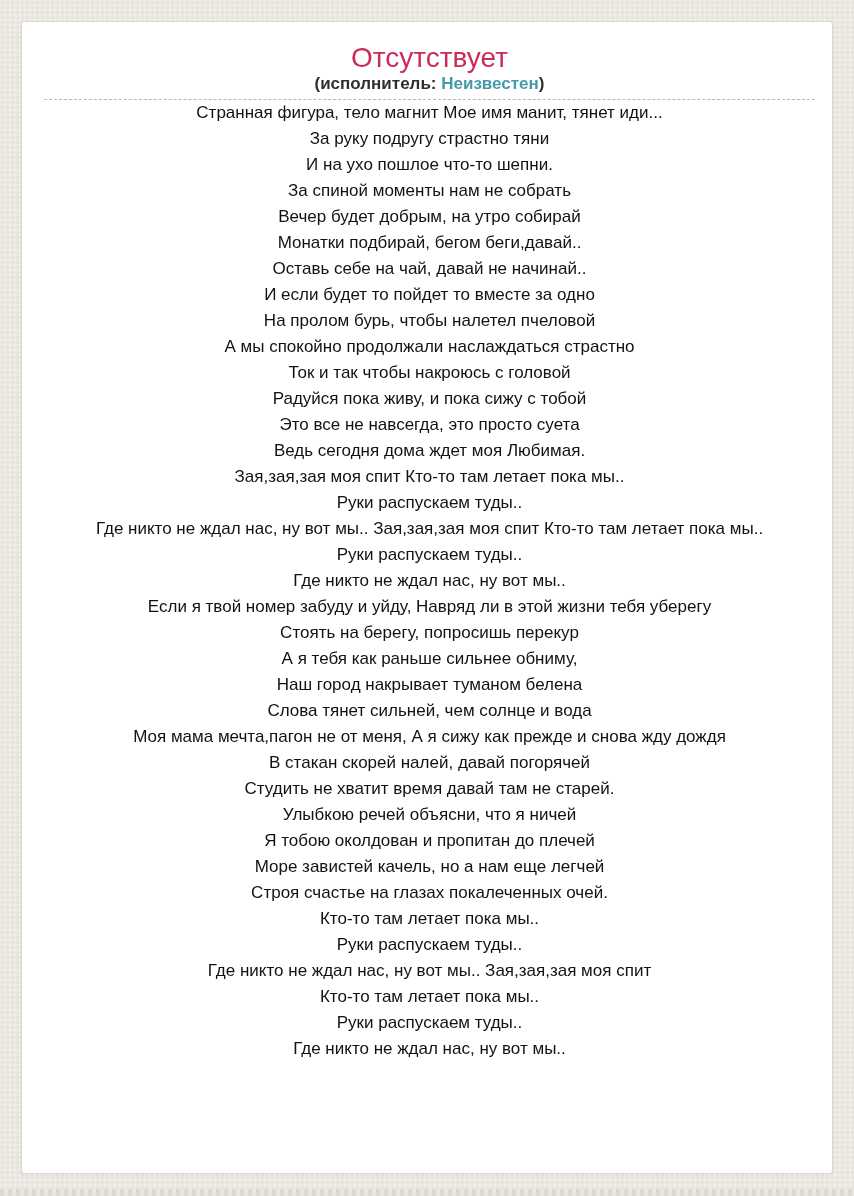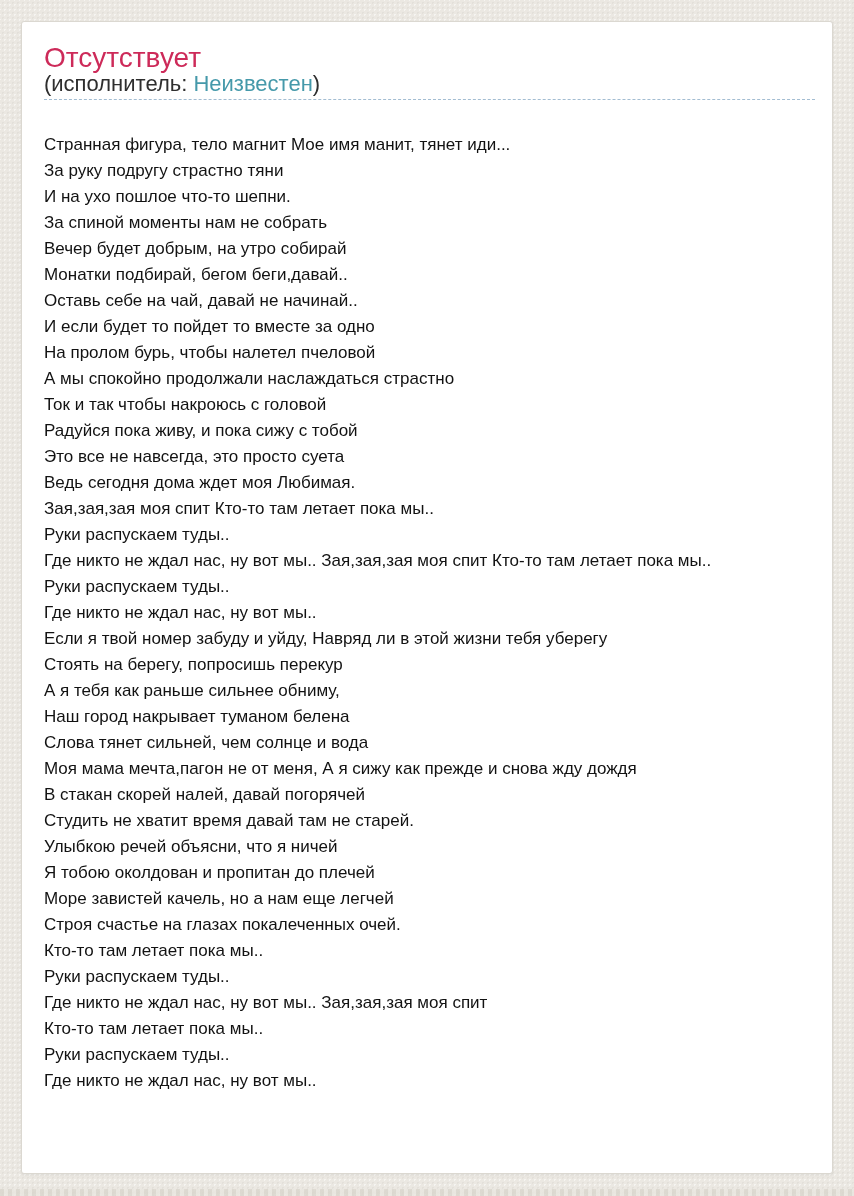--- a/index.html
+++ b/index.html
@@ -25,42 +25,44 @@
     top: 21px;
     width: 812px;
     min-height: 1153px;
     box-sizing: border-box;
     background: #ffffff;
     border: 1px solid #dbd8d1;
     border-radius: 3px;
     box-shadow: 0 1px 3px rgba(0,0,0,0.07);
     padding: 20px 17px 24px 22px;
     overflow: hidden;
+    text-align: center;
   }
   .song-title {
     margin: 0;
     font-size: 28px;
     font-weight: 400;
     line-height: 1.12;
     color: #cd2a59;
   }
   .artist-line {
-    font-size: 22px;
+    font-size: 17px;
     line-height: 20px;
     color: #2e2e2e;
     padding: 1px 0 5px 0;
     border-bottom: 1px dashed #a3bdd2;
+    font-weight: bold;
   }
   .artist-link {
     color: #4599aa;
     text-decoration: none;
     cursor: pointer;
   }
   .lyrics {
-    margin-top: 32px;
+    margin-top: 0;
     font-size: 17px;
     line-height: 26px;
     color: #121212;
   }
   .lyric-line {
     white-space: nowrap;
   }
   .bottom-strip {
     position: absolute;
     left: 0;

